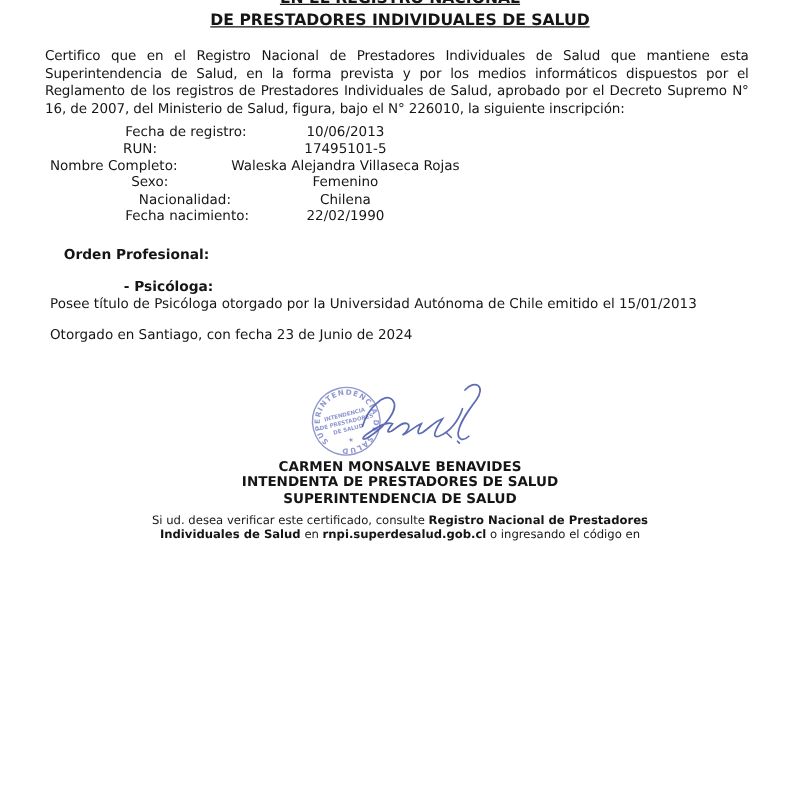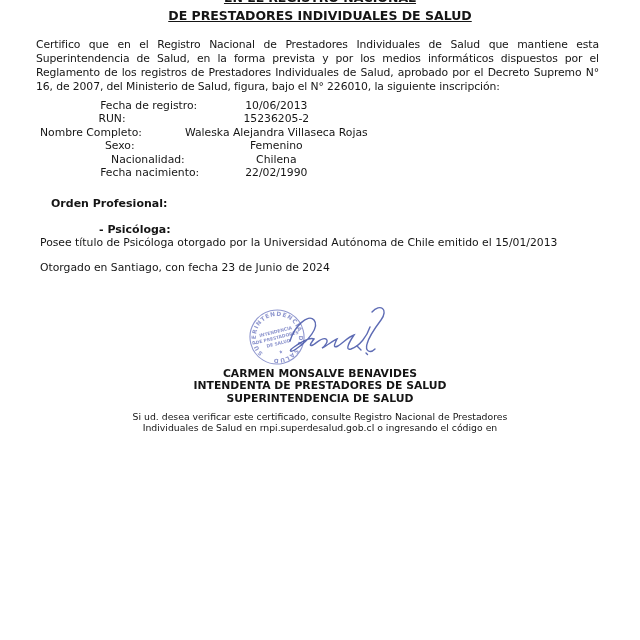--- a/index.html
+++ b/index.html
@@ -29,42 +29,42 @@
   .issuance{top:261px;}
   .seal-area{position:absolute;left:230px;top:299px;width:180px;height:72px;}
   .sig-block{
     position:absolute;top:368px;left:0;width:640px;text-align:center;
     font-weight:700;font-size:10.8px;line-height:12.3px;
   }
   .footer{
     position:absolute;top:411px;left:0;width:640px;text-align:center;
     font-size:9.3px;line-height:11px;
   }
-  .footer b{font-weight:400;}
+  .footer b{font-weight:700;}
 </style>
 </head>
 <body>
 
 <div class="page">
 
   <div class="title">
     <div class="title-line">EN EL REGISTRO NACIONAL</div>
     <div class="title-line">DE PRESTADORES INDIVIDUALES DE SALUD</div>
   </div>
 
   <p class="intro">Certifico que en el Registro Nacional de Prestadores Individuales de Salud que mantiene esta Superintendencia de Salud, en la forma prevista y por los medios informáticos dispuestos por el Reglamento de los registros de Prestadores Individuales de Salud, aprobado por el Decreto Supremo N° 16, de 2007, del Ministerio de Salud, figura, bajo el N° 226010, la siguiente inscripción:</p>
 
   <div class="fields">
       <div class="field-row">
         <span class="field-label">Fecha de registro:</span>
         <span class="field-value">10/06/2013</span>
       </div>
       <div class="field-row">
         <span class="field-label">RUN:</span>
-        <span class="field-value">15236205-2</span>
+        <span class="field-value">17495101-5</span>
       </div>
       <div class="field-row">
         <span class="field-label">Nombre Completo:</span>
         <span class="field-value">Waleska Alejandra Villaseca Rojas</span>
       </div>
       <div class="field-row">
         <span class="field-label">Sexo:</span>
         <span class="field-value">Femenino</span>
       </div>
       <div class="field-row">

